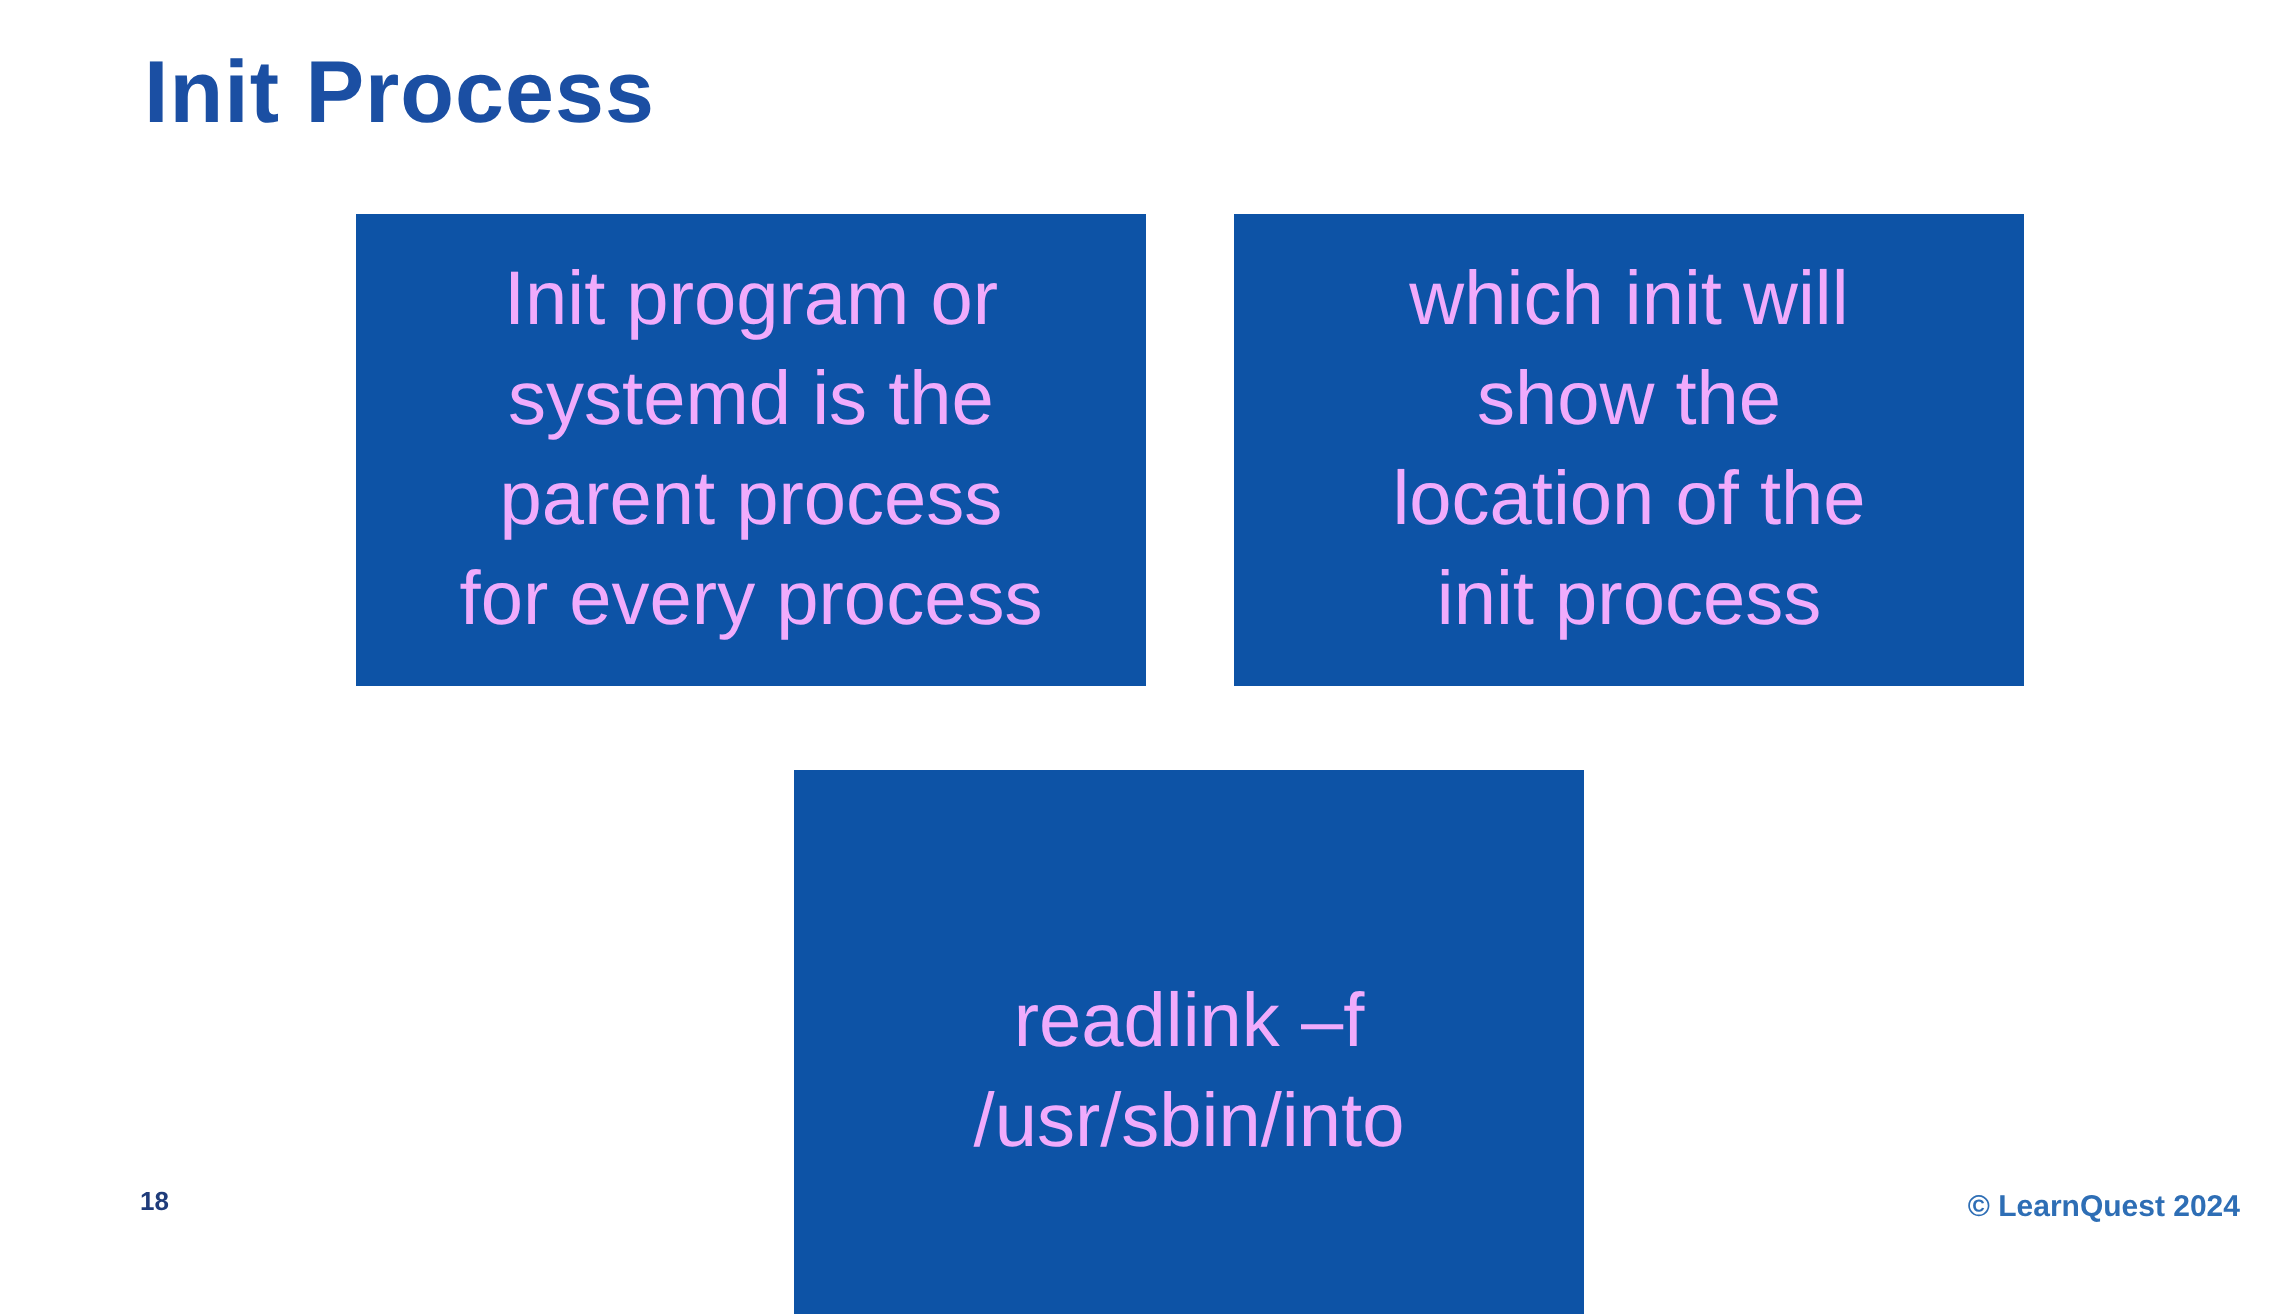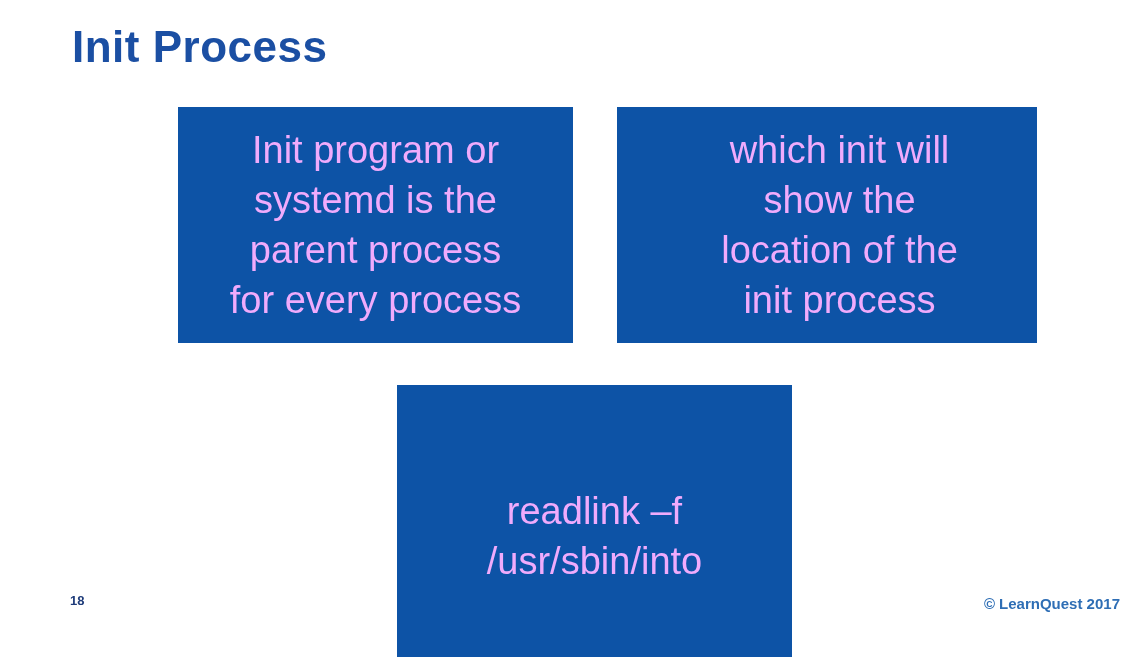--- a/index.html
+++ b/index.html
@@ -35,21 +35,21 @@
     text-align: center;
   }
   .box-text {
     color: #f0abfc;
     font-size: 38px;
     line-height: 50px;
     font-weight: 300;
     white-space: pre-line;
   }
   .box-top-left   { left: 178px; top: 107px; width: 395px; height: 236px; }
-  .box-top-right  { left: 617px; top: 107px; width: 395px; height: 236px; padding-left: 25px; }
+  .box-top-right  { left: 617px; top: 107px; width: 395px; height: 236px; }
   .box-bottom     { left: 397px; top: 385px; width: 395px; height: 301px; }
   .page-number {
     position: absolute;
     left: 70px;
     top: 593px;
     font-size: 13px;
     font-weight: bold;
     color: #1f3c7a;
   }
   .copyright {
@@ -82,15 +82,15 @@
 init process</span>
   </div>
 
   <div class="box box-bottom">
     <span class="box-text">readlink –f
 /usr/sbin/into</span>
   </div>
 
   <span class="page-number">18</span>
 
-  <span class="copyright">© LearnQuest 2017</span>
+  <span class="copyright">© LearnQuest 2024</span>
 
 </div>
 
 </body></html>

